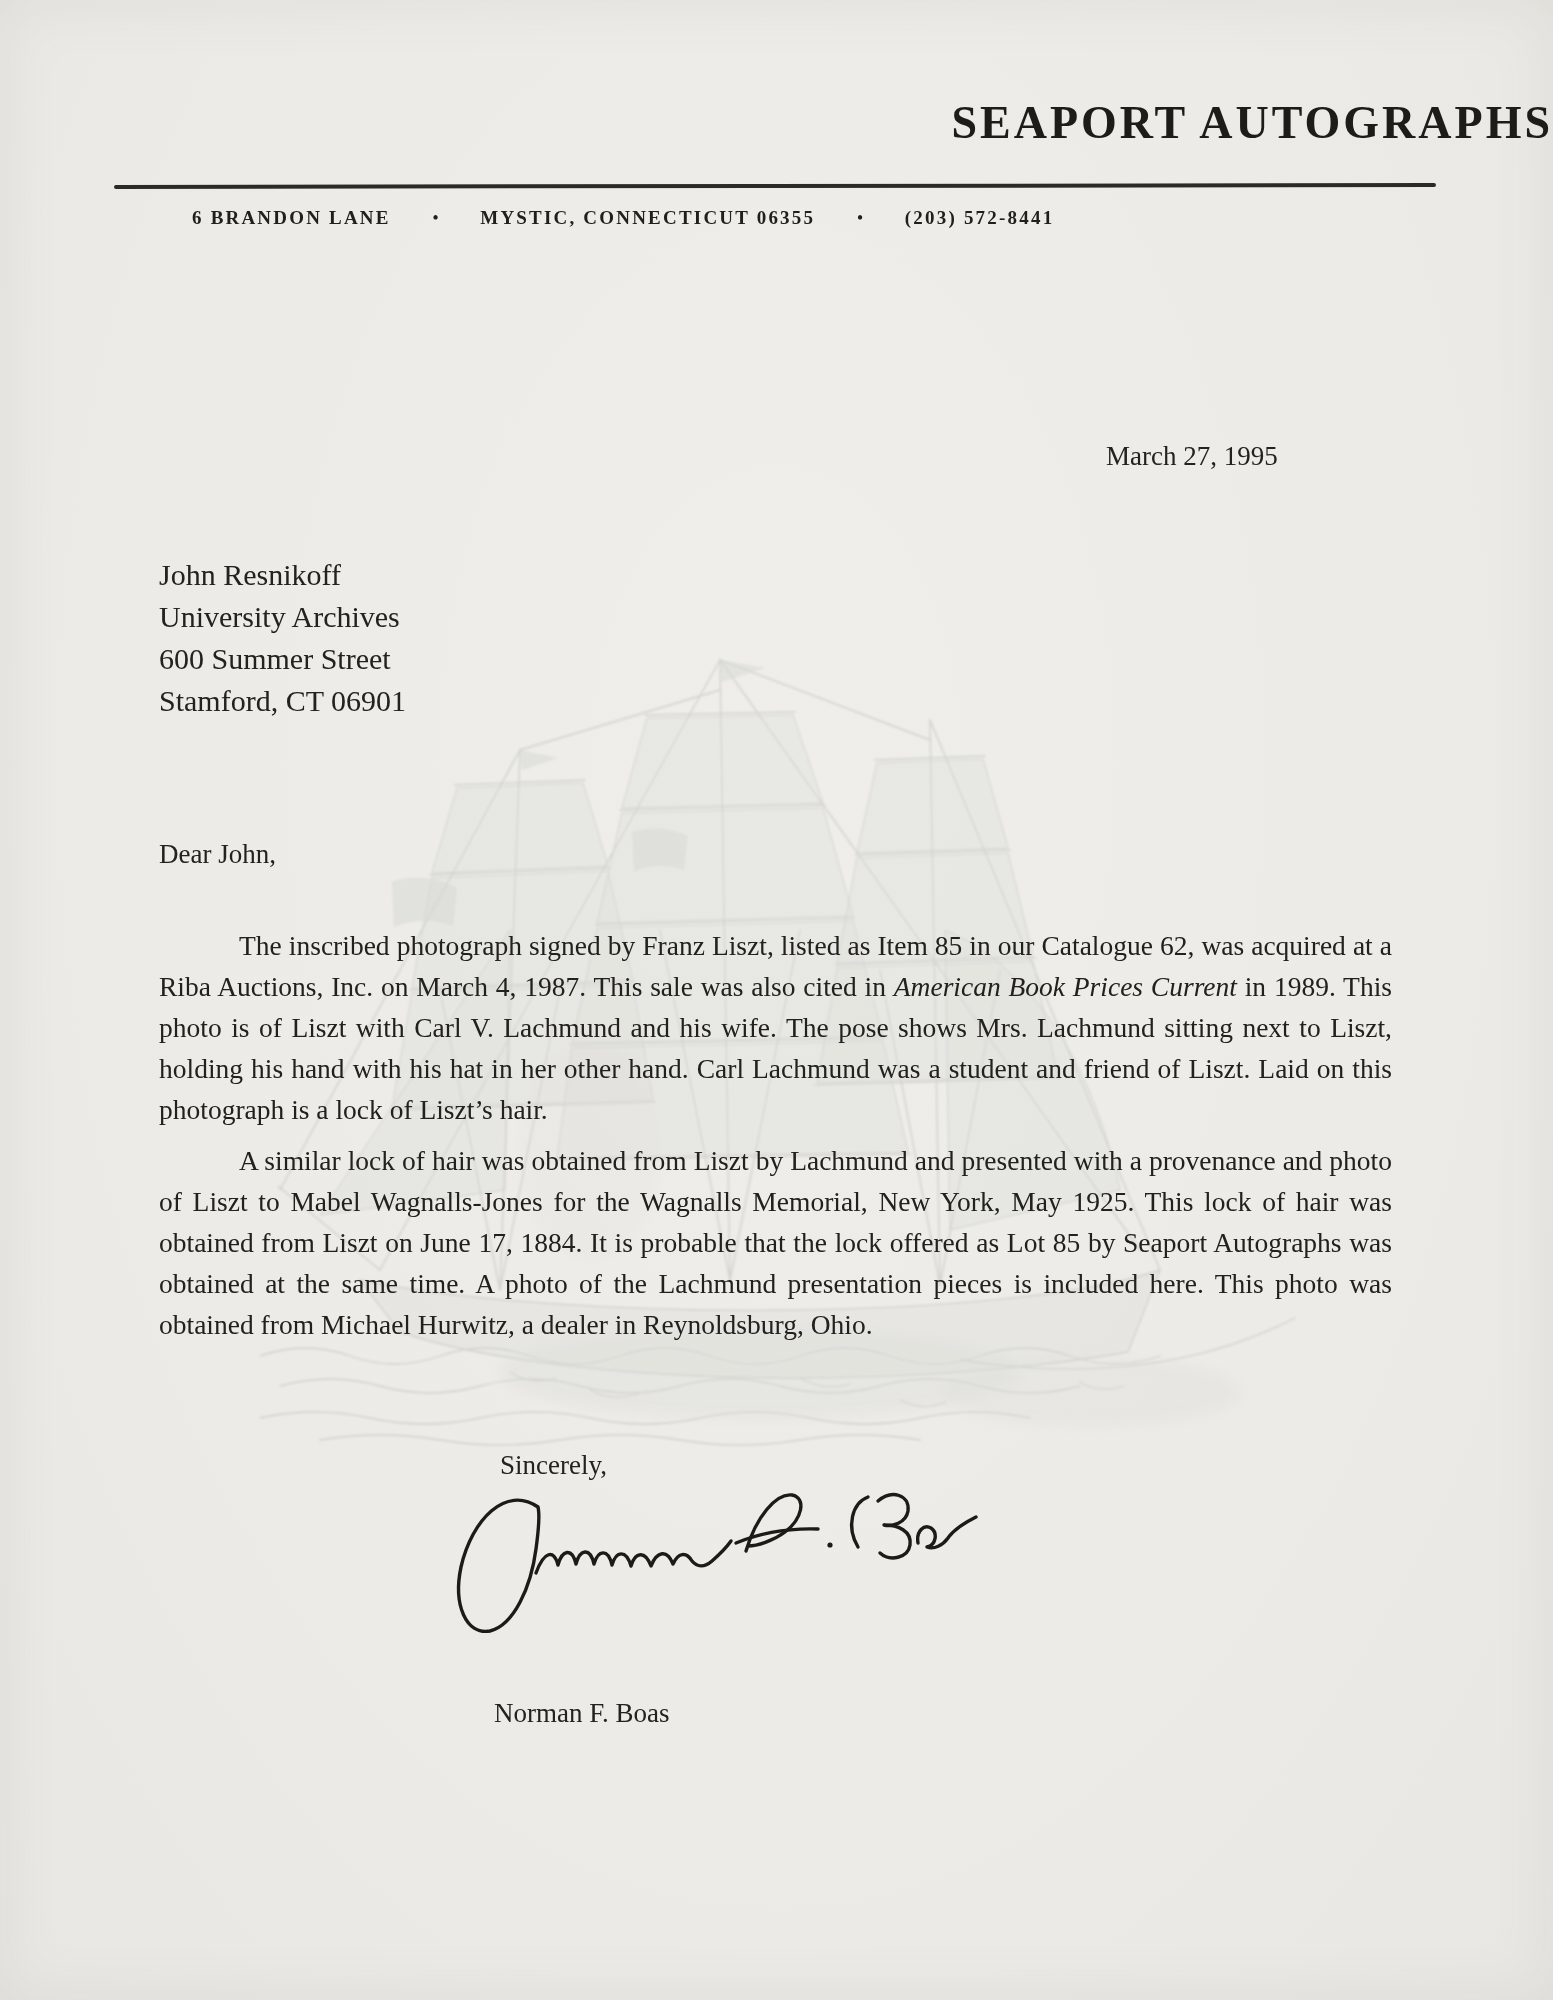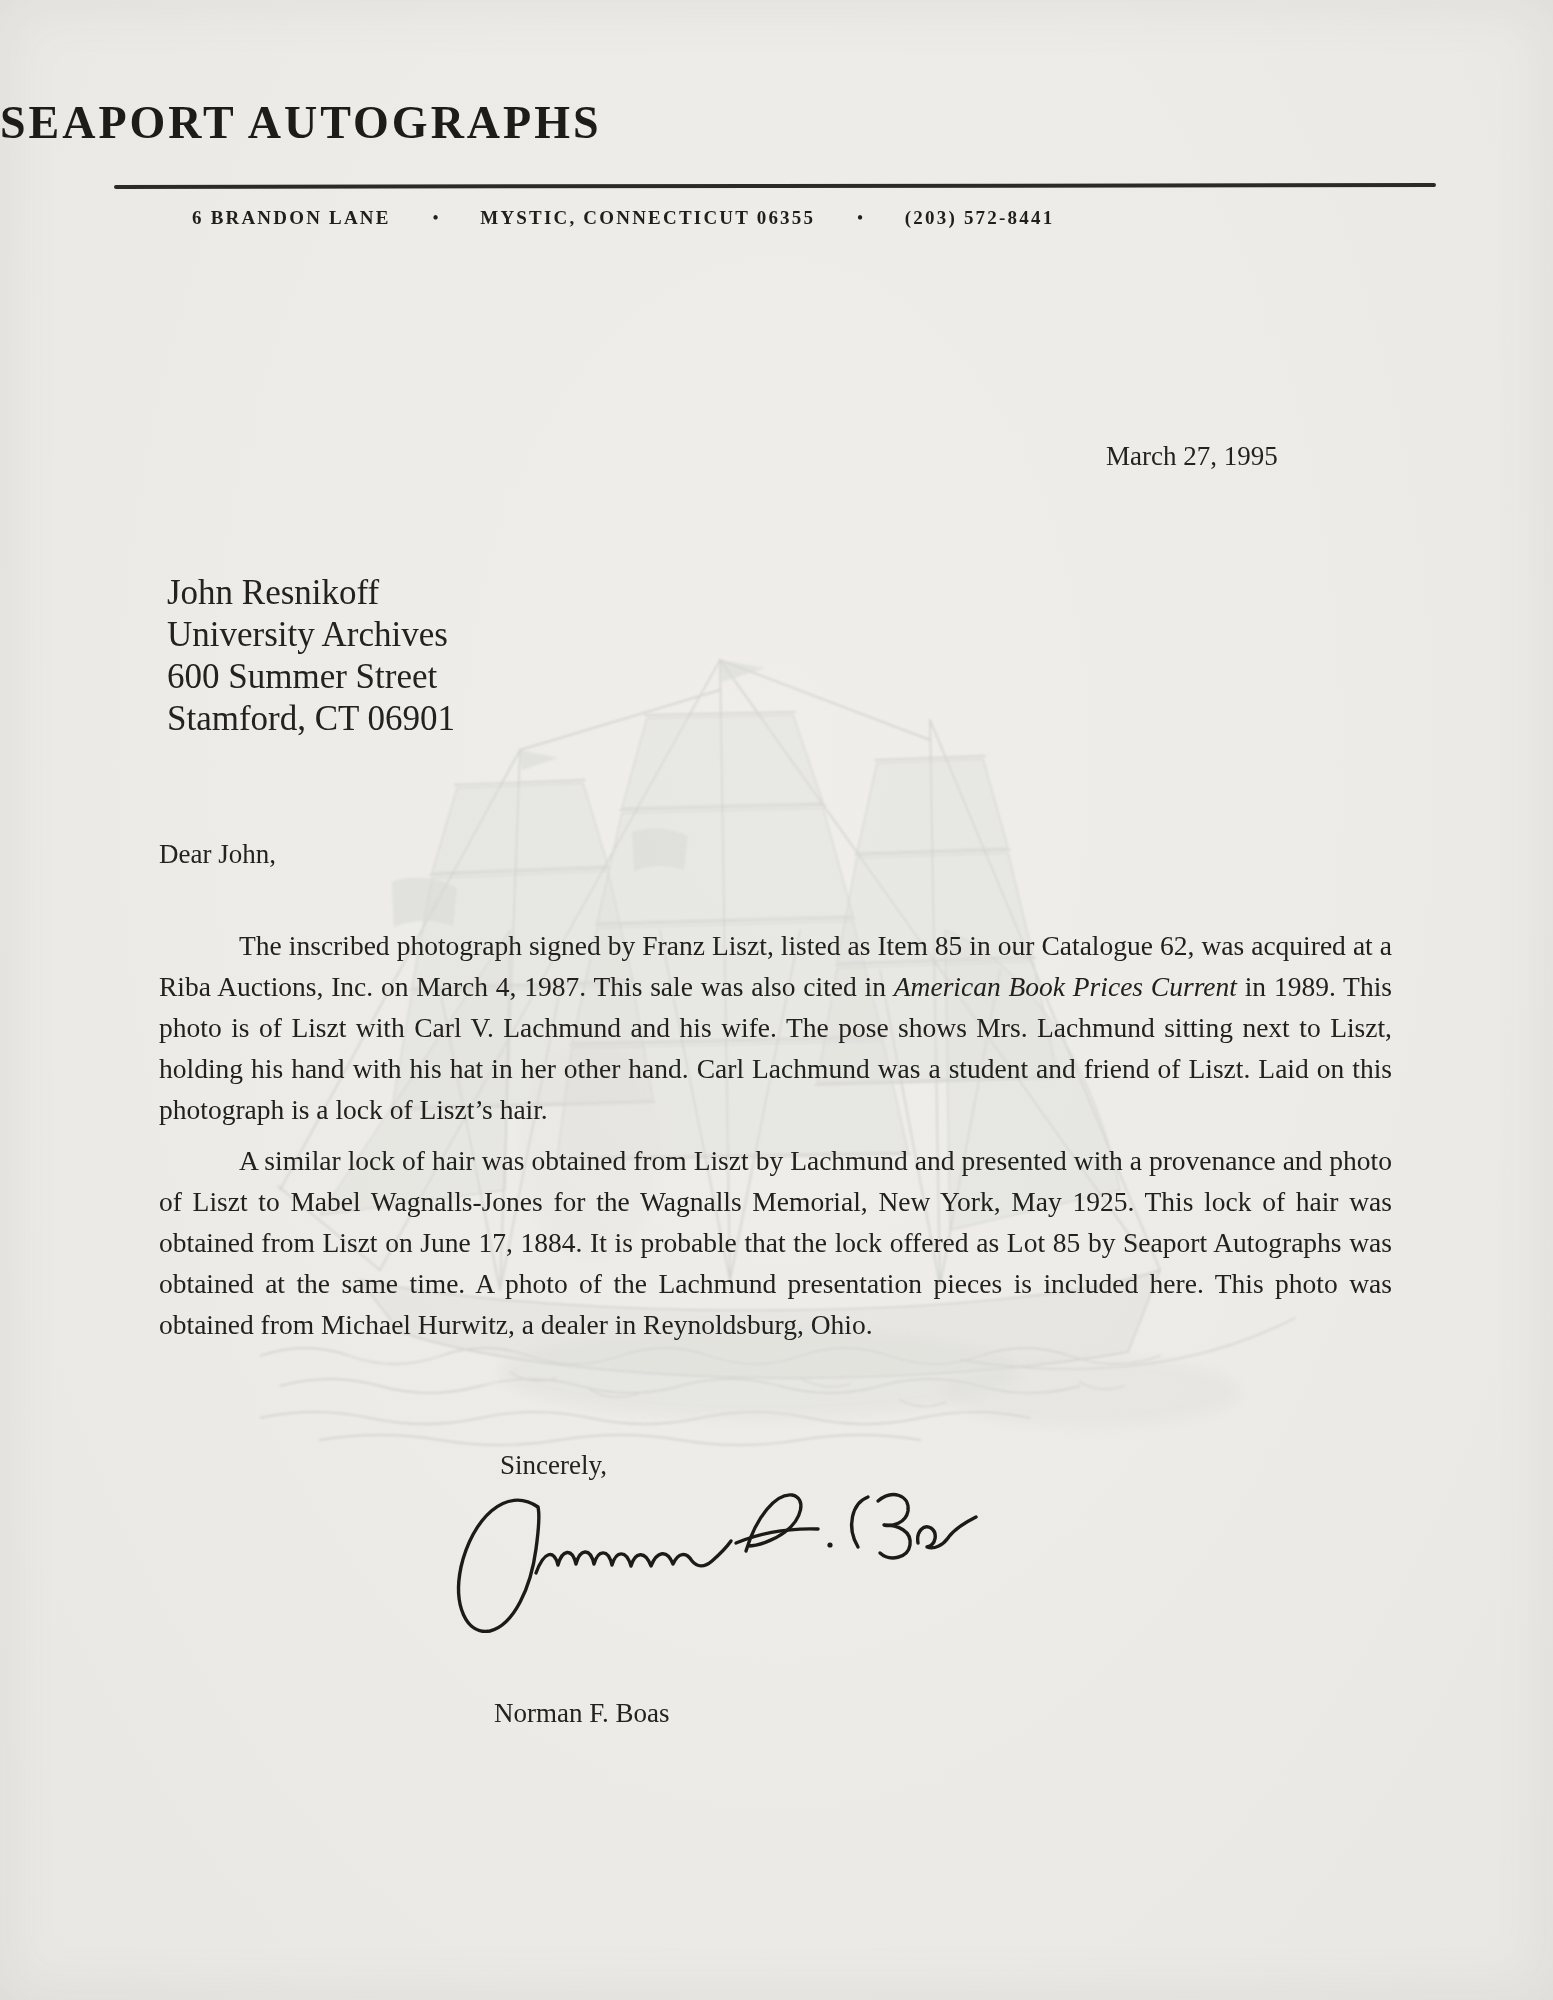--- a/index.html
+++ b/index.html
@@ -17,21 +17,21 @@
     color: #23221e;
     box-shadow: inset 0 0 60px rgba(120,118,110,0.10);
   }
 
   
   .company-name {
     position: absolute;
     top: 96px; left: 0;
     width: 100%;
     margin: 0;
-    text-align: left;
+    text-align: right;
     font-size: 46px;
     font-weight: 700;
     letter-spacing: 3px;
     color: #1d1c19;
   }
   .letterhead-rule {
     position: absolute;
     top: 184px; left: 114px;
     width: 1322px; height: 4px;
     background: #2b2a26;
@@ -53,24 +53,23 @@
   .addr-row .bullet { font-size: 16px; letter-spacing: 0; }
 
   
   .date-line {
     position: absolute;
     top: 441px; left: 1106px;
     font-size: 27px;
   }
   .recipient {
     position: absolute;
-    top: 554px; left: 167px;
-    font-size: 35px;
+    top: 554px; left: 159px;
+    font-size: 30px;
     line-height: 42px;
-    margin-top: 18px;
   }
   .subject-line {
     position: absolute;
     top: 756px; left: 159px;
     font-size: 27px;
   }
   .salutation {
     position: absolute;
     top: 839px; left: 159px;
     font-size: 27px;

